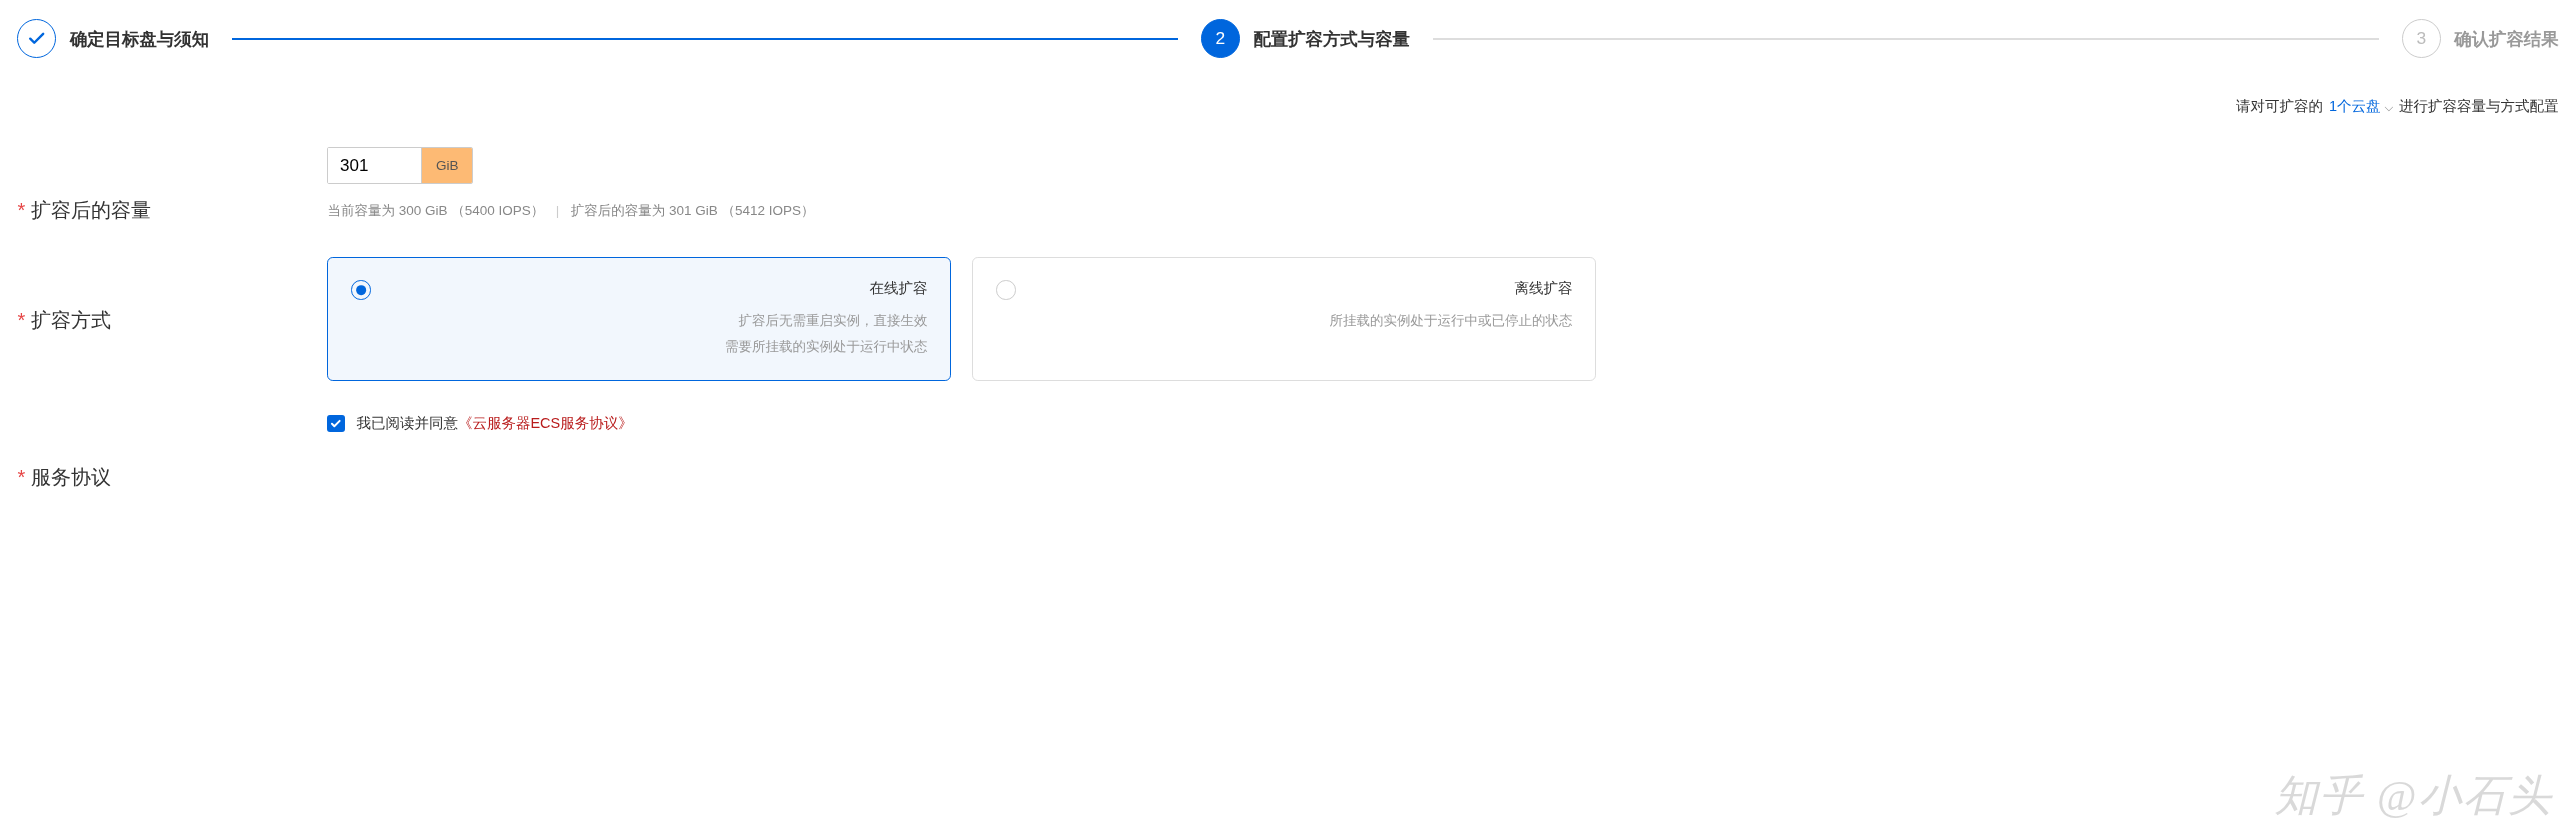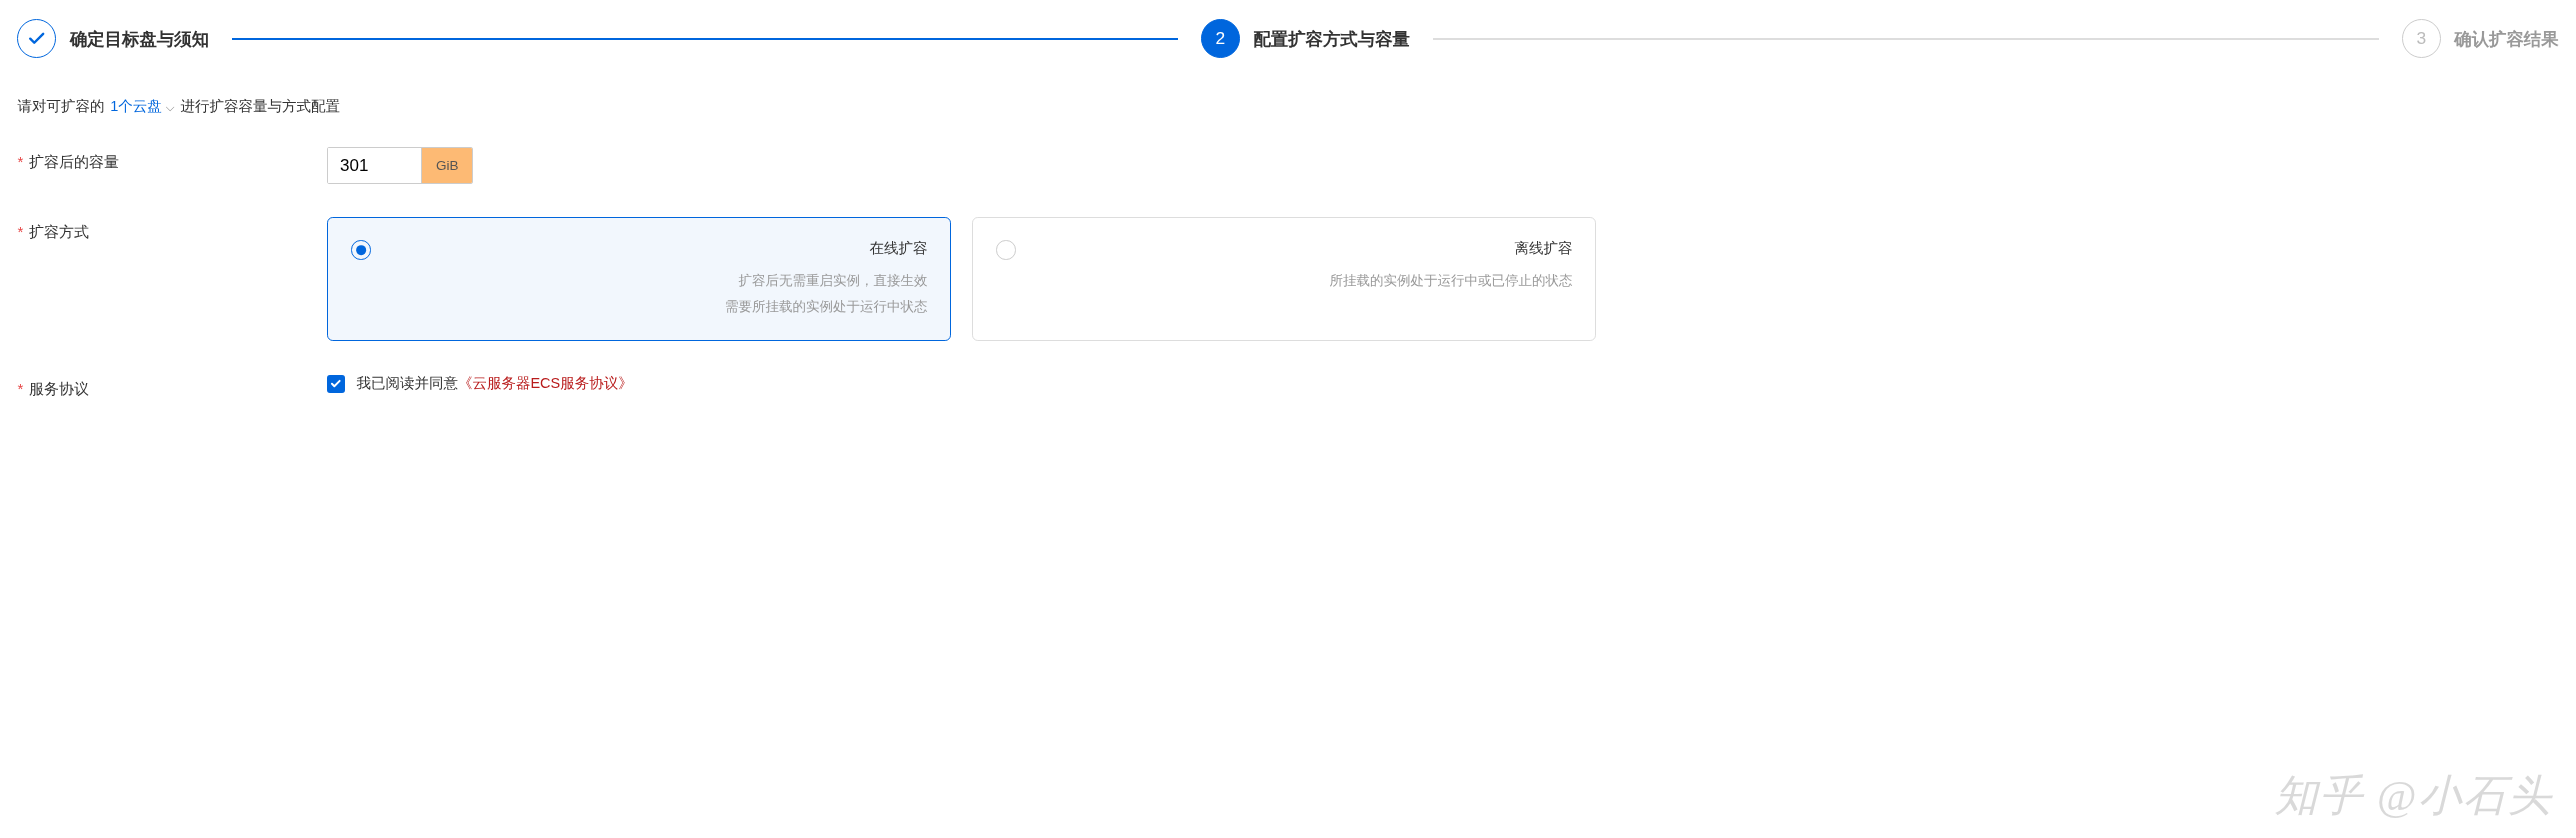--- a/index.html
+++ b/index.html
@@ -79,42 +79,44 @@
     }
 
     
     .instruction {
       font-size: 14.5px;
       color: #333;
       margin-bottom: 31px;
       display: flex;
       align-items: center;
       gap: 5.8px;
+      justify-content: flex-end;
     }
     .link-blue {
       color: #0066dd;
     }
     .chevron-down {
       display: inline-block;
       color: #888;
       font-size: 11.6px;
     }
 
     
     .form-row {
       display: flex;
       align-items: flex-start;
       margin-bottom: 33px;
     }
     .form-label {
       width: 310px;
       flex-shrink: 0;
-      font-size: 15px;
+      font-size: 20px;
       color: #333;
       padding-top: 5.8px;
+      margin-top: 44px;
     }
     .required-star {
       color: #e64545;
       margin-right: 5.8px;
     }
     .form-content {
       flex: 1;
     }
 
     
@@ -284,20 +286,25 @@
 </div>
 
 <div class="form-row">
   <div class="form-label">
     <span class="required-star">*</span><span>扩容后的容量</span>
   </div>
   <div class="form-content">
     <div class="input-group">
       <input type="text" value="301" style="">
       <div class="input-suffix">GiB</div>
+    </div>
+    <div class="helper-text">
+      <span>当前容量为 300 GiB  （5400 IOPS）</span>
+      <span class="helper-sep">|</span>
+      <span>扩容后的容量为 301 GiB  （5412 IOPS）</span>
     </div>
   </div>
 </div>
 
 <div class="form-row">
   <div class="form-label">
     <span class="required-star">*</span><span>扩容方式</span>
   </div>
   <div class="form-content">
     <div class="option-cards">

